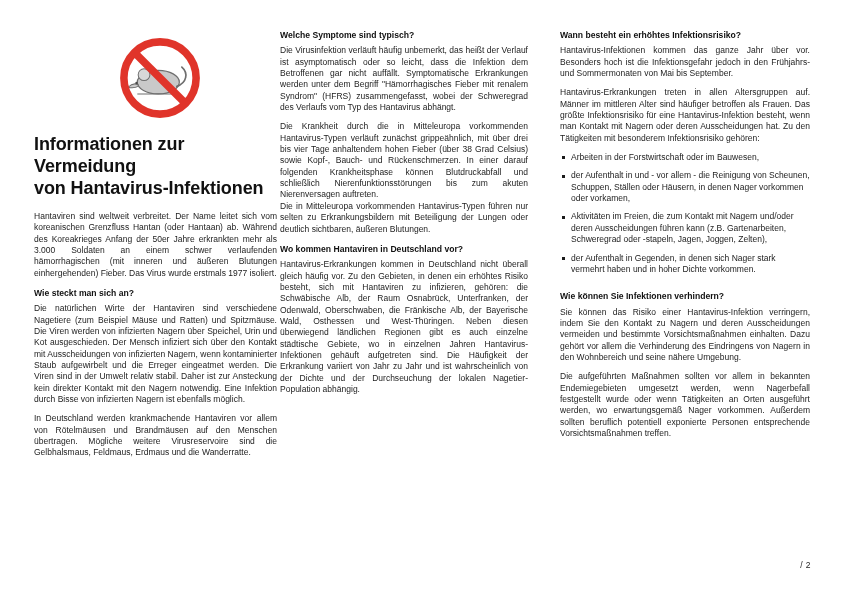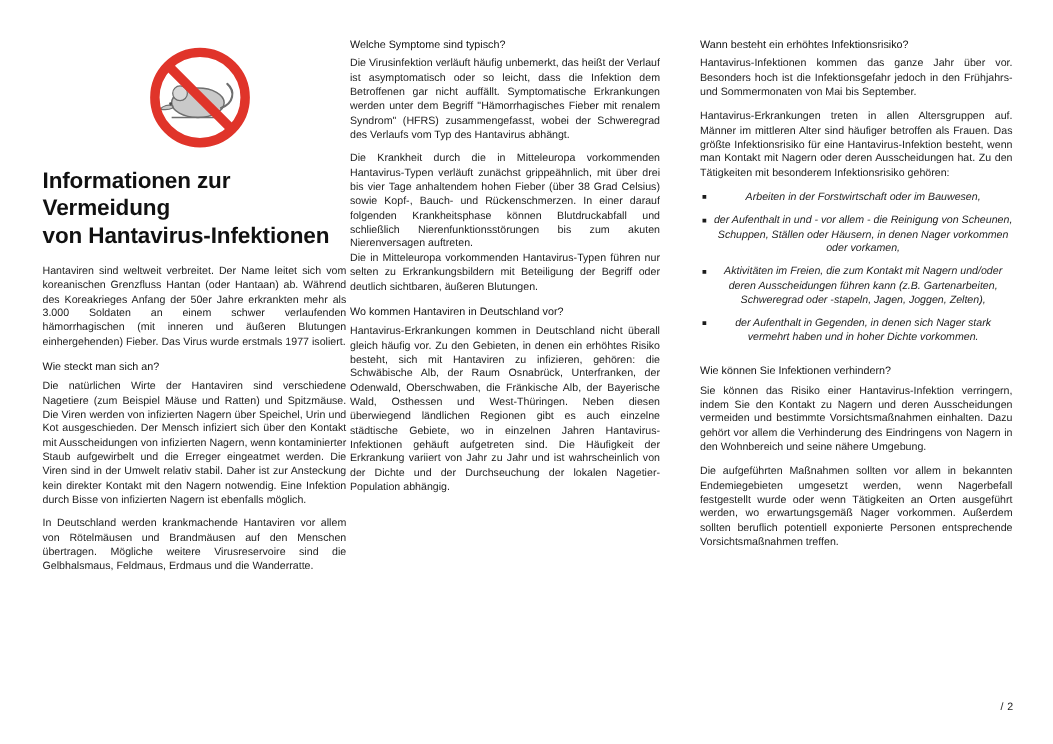--- a/index.html
+++ b/index.html
@@ -52,21 +52,21 @@
   .doc-title {
     font-size: 18px;
     font-weight: bold;
     line-height: 1.22;
     letter-spacing: -0.1px;
     margin: 0 0 11px 0;
     color: #111;
   }
   h2.section {
     font-size: 8.6px;
-    font-weight: normal;
+    font-weight: bold;
     line-height: 1.32;
     margin: 9px 0 4px 0;
     color: #111;
     letter-spacing: 0.01px;
   }
   .col2 h2.section:first-child,
   .col3 h2.section:first-child {
     margin-top: 0;
   }
   p.body {
@@ -84,23 +84,22 @@
     list-style: none;
     margin: 0 0 8px 0;
     padding: 0;
   }
   ul.bullets li {
     font-size: 8.5px;
     line-height: 1.335;
     margin: 0 0 7px 0;
     padding-left: 11px;
     position: relative;
-    text-align: center;
+    text-align: left;
     color: #1c1c1c;
-    font-style: italic;
   }
   ul.bullets li:last-child { margin-bottom: 16px; }
   ul.bullets li .sq {
     position: absolute;
     left: 2px;
     top: 4.2px;
     width: 3px;
     height: 3px;
     background: #1c1c1c;
   }
@@ -158,21 +157,21 @@
     </div>
 
     <div class="col col2">
 
       <h2 class="section">Welche Symptome sind typisch?</h2>
 
       <p class="body">Die Virusinfektion verläuft häufig unbemerkt, das heißt der Verlauf ist asymptomatisch oder so leicht, dass die Infektion dem Betroffenen gar nicht auffällt. Symptomatische Erkrankungen werden unter dem Begriff "Hämorrhagisches Fieber mit renalem Syndrom" (HFRS) zusammengefasst, wobei der Schweregrad des Verlaufs vom Typ des Hantavirus abhängt.</p>
 
       <p class="body tight">Die Krankheit durch die in Mitteleuropa vorkommenden Hantavirus-Typen verläuft zunächst grippeähnlich, mit über drei bis vier Tage anhaltendem hohen Fieber (über 38 Grad Celsius) sowie Kopf-, Bauch- und Rückenschmerzen. In einer darauf folgenden Krankheitsphase können Blutdruckabfall und schließlich Nierenfunktionsstörungen bis zum akuten Nierenversagen auftreten.</p>
 
-      <p class="body">Die in Mitteleuropa vorkommenden Hantavirus-Typen führen nur selten zu Erkrankungsbildern mit Beteiligung der Begriff oder deutlich sichtbaren, äußeren Blutungen.</p>
+      <p class="body">Die in Mitteleuropa vorkommenden Hantavirus-Typen führen nur selten zu Erkrankungsbildern mit Beteiligung der Lungen oder deutlich sichtbaren, äußeren Blutungen.</p>
 
 
       <h2 class="section">Wo kommen Hantaviren in Deutschland vor?</h2>
 
       <p class="body">Hantavirus-Erkrankungen kommen in Deutschland nicht überall gleich häufig vor. Zu den Gebieten, in denen ein erhöhtes Risiko besteht, sich mit Hantaviren zu infizieren, gehören: die Schwäbische Alb, der Raum Osnabrück, Unterfranken, der Odenwald, Oberschwaben, die Fränkische Alb, der Bayerische Wald, Osthessen und West-Thüringen. Neben diesen überwiegend ländlichen Regionen gibt es auch einzelne städtische Gebiete, wo in einzelnen Jahren Hantavirus-Infektionen gehäuft aufgetreten sind. Die Häufigkeit der Erkrankung variiert von Jahr zu Jahr und ist wahrscheinlich von der Dichte und der Durchseuchung der lokalen Nagetier-Population abhängig.</p>
     </div>
 
     <div class="col col3">
 
       <h2 class="section">Wann besteht ein erhöhtes Infektionsrisiko?</h2>

